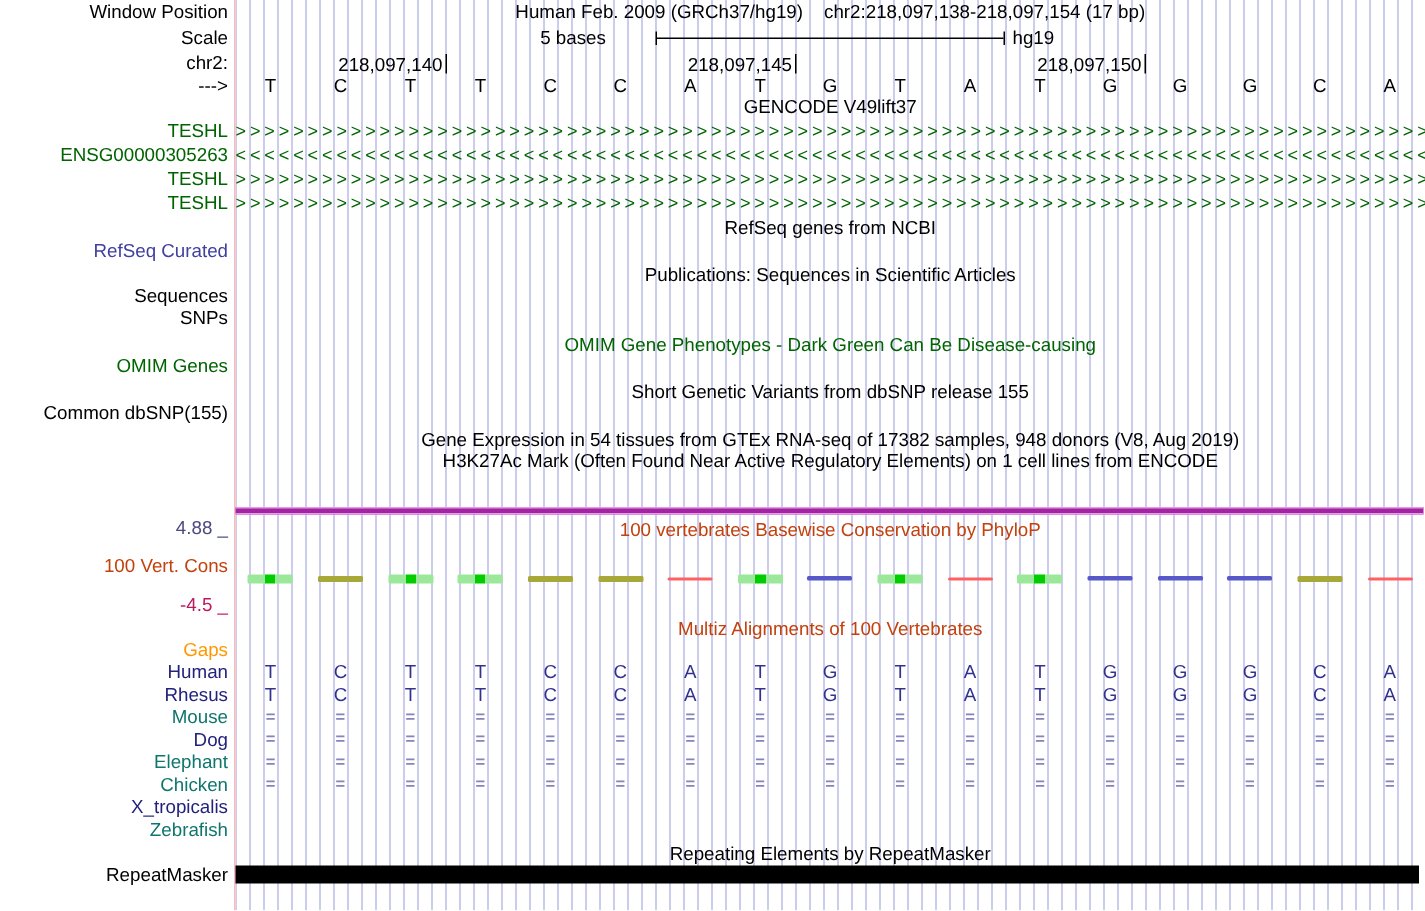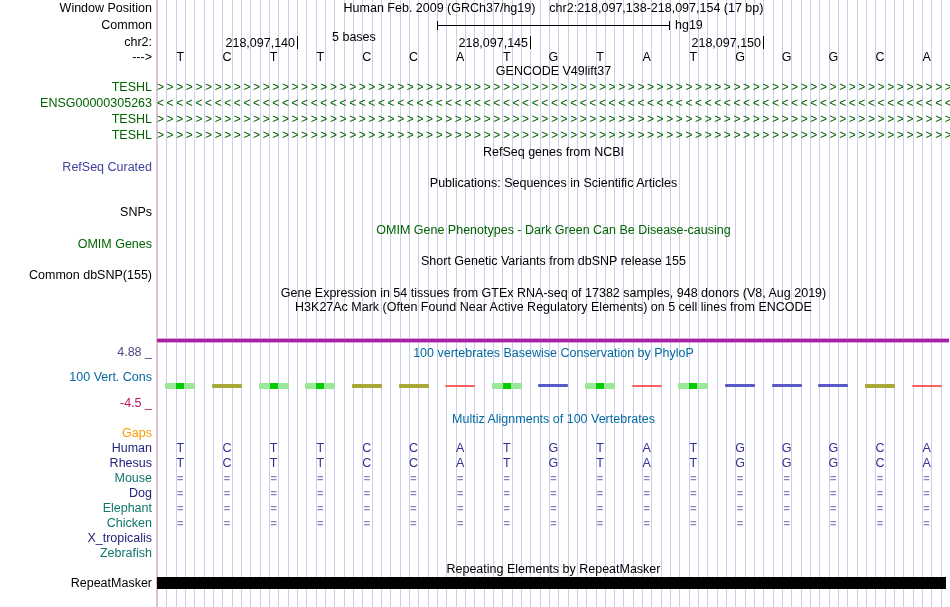--- a/index.html
+++ b/index.html
@@ -11,35 +11,35 @@
           background:repeating-linear-gradient(to right,#ccccee 0 1px,transparent 1px 9.33px);}
   .row{position:absolute;left:0;width:950px;height:15px;line-height:15px;white-space:nowrap;}
   .lbl{position:absolute;left:0;top:0;width:152px;height:15px;text-align:right;}
   .content{position:absolute;left:157px;top:0;width:793px;height:15px;}
   .ctitle{position:absolute;left:157px;width:793px;height:15px;line-height:15px;text-align:center;white-space:nowrap;}
   .cells{display:flex;}
   .cell{flex:1 1 0;text-align:center;}
   
   .green{color:#006400}
   .blue{color:#4040a0}
-  .consblue{color:#0369a1}
+  .consblue{color:#c2410c}
   .slate{color:#4b4b80}
   .maroon{color:#be185d}
   .navy{color:#22227d}
   .letters .cell{color:#32328e}
   .eq .cell{color:#8585bb;font-weight:bold;font-size:11px;}
   .spgreen{color:#0f766e}
   .orange{color:#ff9800}
   
   .titleflex{display:flex;justify-content:center;column-gap:14px;}
   .tick{position:absolute;top:1px;height:13px;border-right:1px solid #000;text-align:right;padding-right:2px;}
   .scaleline{position:absolute;left:280px;top:3px;width:231px;height:9px;
              border-left:1px solid #000;border-right:1px solid #000;
              background:linear-gradient(#000,#000) center/100% 1px no-repeat;}
-  .scaletext{position:absolute;left:175px;top:12px;width:100px;text-align:left;}
+  .scaletext{position:absolute;left:175px;top:0;width:100px;text-align:center;}
   .hg19{position:absolute;left:518px;top:0;}
   
   .arrows{overflow:hidden;color:#006400;font-size:12px;letter-spacing:2.6px;}
   
   #purplebar{position:absolute;left:157px;top:338px;width:792px;height:3px;background:#a125a1;
              border-top:1px solid #e89ae8;border-bottom:1px solid #e89ae8;}
   
   .markband{position:absolute;left:157px;top:381px;width:793px;height:9px;display:flex;}
   .markband .cell{display:flex;align-items:center;justify-content:center;}
   .mark{display:inline-block;width:30px;height:3px;border-radius:1px;}
@@ -58,21 +58,21 @@
 
   <div class="row" style="top:1px">
     <div class="lbl">Window Position</div>
     <div class="content titleflex">
       <span>Human Feb. 2009 (GRCh37/hg19)</span>
       <span>chr2:218,097,138-218,097,154 (17 bp)</span>
     </div>
   </div>
 
   <div class="row" style="top:18px">
-    <div class="lbl">Common</div>
+    <div class="lbl">Scale</div>
     <div class="content">
       <span class="scaletext">5 bases</span>
       <span class="scaleline"></span>
       <span class="hg19">hg19</span>
     </div>
   </div>
 
   <div class="row" style="top:35px">
     <div class="lbl">chr2:</div>
     <div class="content">
@@ -122,36 +122,39 @@
     <div class="lbl green">TESHL</div>
     <div class="content arrows">&gt;&gt;&gt;&gt;&gt;&gt;&gt;&gt;&gt;&gt;&gt;&gt;&gt;&gt;&gt;&gt;&gt;&gt;&gt;&gt;&gt;&gt;&gt;&gt;&gt;&gt;&gt;&gt;&gt;&gt;&gt;&gt;&gt;&gt;&gt;&gt;&gt;&gt;&gt;&gt;&gt;&gt;&gt;&gt;&gt;&gt;&gt;&gt;&gt;&gt;&gt;&gt;&gt;&gt;&gt;&gt;&gt;&gt;&gt;&gt;&gt;&gt;&gt;&gt;&gt;&gt;&gt;&gt;&gt;&gt;&gt;&gt;&gt;&gt;&gt;&gt;&gt;&gt;&gt;&gt;&gt;&gt;&gt;&gt;&gt;&gt;&gt;&gt;&gt;&gt;</div>
   </div>
 
   <div class="ctitle" style="top:145px">RefSeq genes from NCBI</div>
   <div class="row" style="top:160px">
       <div class="lbl blue">RefSeq Curated</div>
     </div>
 
   <div class="ctitle" style="top:176px">Publications: Sequences in Scientific Articles</div>
+  <div class="row" style="top:190px">
+      <div class="lbl">Sequences</div>
+    </div>
   <div class="row" style="top:205px">
       <div class="lbl">SNPs</div>
     </div>
 
   <div class="ctitle green" style="top:223px">OMIM Gene Phenotypes - Dark Green Can Be Disease-causing</div>
   <div class="row" style="top:237px">
       <div class="lbl green">OMIM Genes</div>
     </div>
 
   <div class="ctitle" style="top:254px">Short Genetic Variants from dbSNP release 155</div>
   <div class="row" style="top:268px">
       <div class="lbl">Common dbSNP(155)</div>
     </div>
 
   <div class="ctitle" style="top:286px">Gene Expression in 54 tissues from GTEx RNA-seq of 17382 samples, 948 donors (V8, Aug 2019)</div>
-  <div class="ctitle" style="top:300px">H3K27Ac Mark (Often Found Near Active Regulatory Elements) on 5 cell lines from ENCODE</div>
+  <div class="ctitle" style="top:300px">H3K27Ac Mark (Often Found Near Active Regulatory Elements) on 1 cell lines from ENCODE</div>
   <div id="purplebar"></div>
 
   <div class="row" style="top:345px">
       <div class="lbl slate">4.88 _</div>
     </div>
   <div class="ctitle consblue" style="top:346px">100 vertebrates Basewise Conservation by PhyloP</div>
   <div class="row" style="top:370px">
       <div class="lbl consblue">100 Vert. Cons</div>
     </div>
   <div class="markband">

